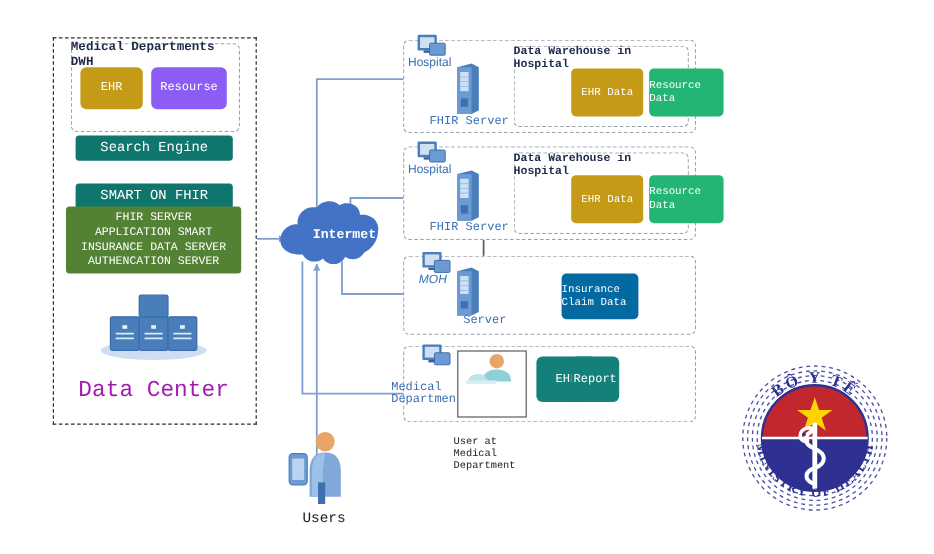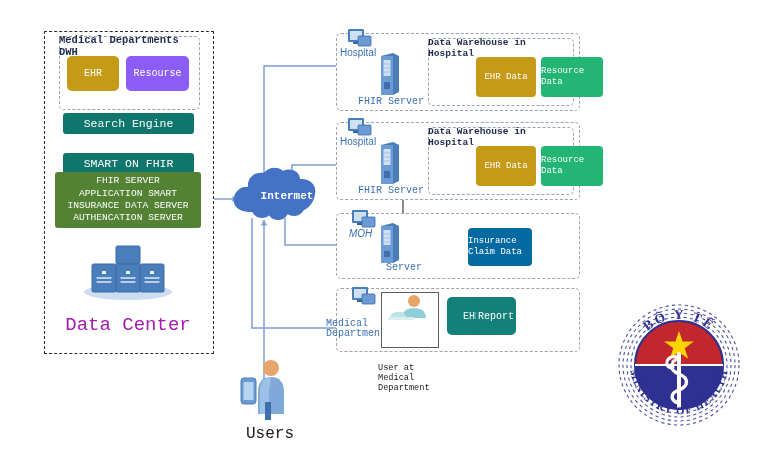--- a/index.html
+++ b/index.html
@@ -62,21 +62,21 @@
        font-size:8.6px;line-height:10px;color:#1a1a1a;flex-direction:column;margin-top:48px;}
 
   .node-label{color:#3a6fb5;font-size:10px;}
   #lbl-hospital-1{left:340px;top:47px;width:44px;}
   #lbl-hospital-2{left:340px;top:136px;width:44px;}
   #lbl-moh{left:349px;top:228px;width:34px;font-style:italic;}
   #lbl-meddept{left:330px;top:319px;width:52px;line-height:10px;}
   #lbl-fhir-1{left:358px;top:96px;width:66px;}
   #lbl-fhir-2{left:358px;top:185px;width:66px;}
   #lbl-server-moh{left:382px;top:262px;width:44px;}
-  #lbl-users{left:237px;top:425px;width:66px;font-size:16px;color:#1a1a1a;}
+  #lbl-users{left:237px;top:425px;width:66px;font-size:12px;color:#1a1a1a;}
 
   #internet-label{left:252px;top:188px;width:70px;height:16px;
        color:#fff;font-size:11px;font-weight:bold;z-index:6;}
   svg{position:absolute;left:0;top:0;overflow:visible;}
 </style>
 </head>
 <body>
 
 <svg width="778" height="462">
   <defs>

